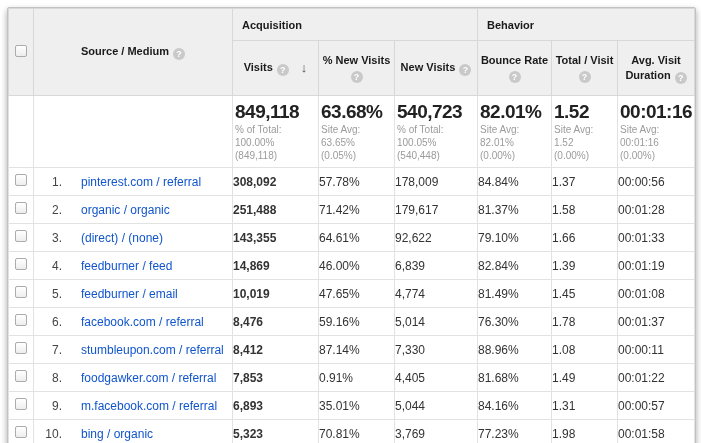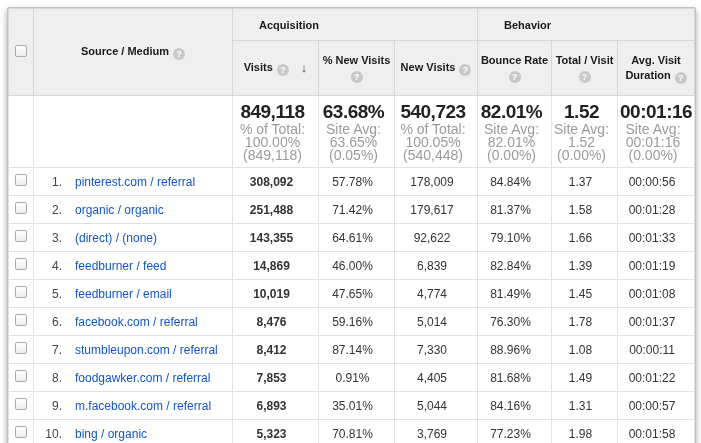--- a/index.html
+++ b/index.html
@@ -11,51 +11,51 @@
     border: 1px solid #c2c2c2; border-radius: 2px;
     box-shadow: 0 3px 6px rgba(0,0,0,0.35); }
 
   table { border-collapse: collapse; table-layout: fixed; width: 686px; }
   th, td { border: 1px solid #e2e2e2; vertical-align: middle; }
 
   
   thead th { background: #efefef; font-size: 11px; font-weight: bold; color: #1a1a1a;
     border-color: #d8d8d8; }
   .group-row th { height: 32px; }
-  .group-cell { text-align: left; padding-left: 26px; }
+  .group-cell { text-align: left; padding-left: 9px; }
   .col-row th { height: 55px; text-align: center; padding: 4px 2px; }
   .dim-head { text-align: center; }
 
   .help-icon { display: inline-block; width: 12px; height: 12px; border-radius: 50%;
     background: #c9c9c9; color: #ffffff; font-size: 9px; font-weight: bold;
     line-height: 12px; text-align: center; vertical-align: -2px; margin-left: 4px; cursor: pointer; }
   .sort-arrow { display: inline-block; font-size: 13px; font-weight: normal; color: #4d4d4d;
     margin-left: 12px; vertical-align: -1px; }
   .hdr-stack .help-icon { display: block; margin: 3px auto 0 auto; }
   .hdr-wrap { display: inline; line-height: 15px; }
 
   
   .cb-cell { text-align: center; }
   .checkbox { display: inline-block; width: 12px; height: 12px; border: 1px solid #ababab;
     border-radius: 2px; background: linear-gradient(#ffffff, #ededed); cursor: pointer; }
 
   
-  .summary-row td { height: 60px; background: #fff; text-align: center;
+  .summary-row td { height: 60px; background: #fff; text-align: left;
     padding: 5px 8px 5px 2px; vertical-align: top; }
   .sum-big { font-size: 19px; font-weight: bold; color: #222; line-height: 22px;
     letter-spacing: -0.5px; }
-  .sum-sub { font-size: 14px; color: #9b9b9b; line-height: 13px; white-space: pre-line; }
+  .sum-sub { font-size: 10px; color: #9b9b9b; line-height: 13px; white-space: pre-line; }
 
   
   .data-row td { height: 28px; background: #fff; font-size: 12px; color: #333; }
   .dim-cell { padding: 0; }
   .dim-inner { display: flex; align-items: center; }
   .row-index { width: 28px; text-align: right; color: #444; flex: 0 0 28px; }
-  .source-link { margin-left: 13px; color: #1155cc; text-decoration: none; cursor: pointer; }
-  .metric { text-align: center; padding-right: 8px; }
+  .source-link { margin-left: 19px; color: #1155cc; text-decoration: none; cursor: pointer; }
+  .metric { text-align: left; padding-right: 8px; }
   .c-visits { font-weight: bold; }
 </style>
 </head>
 <body>
 
 <div class="stage">
   <div class="card">
     <table>
       <colgroup>
         <col style="width:25px">

